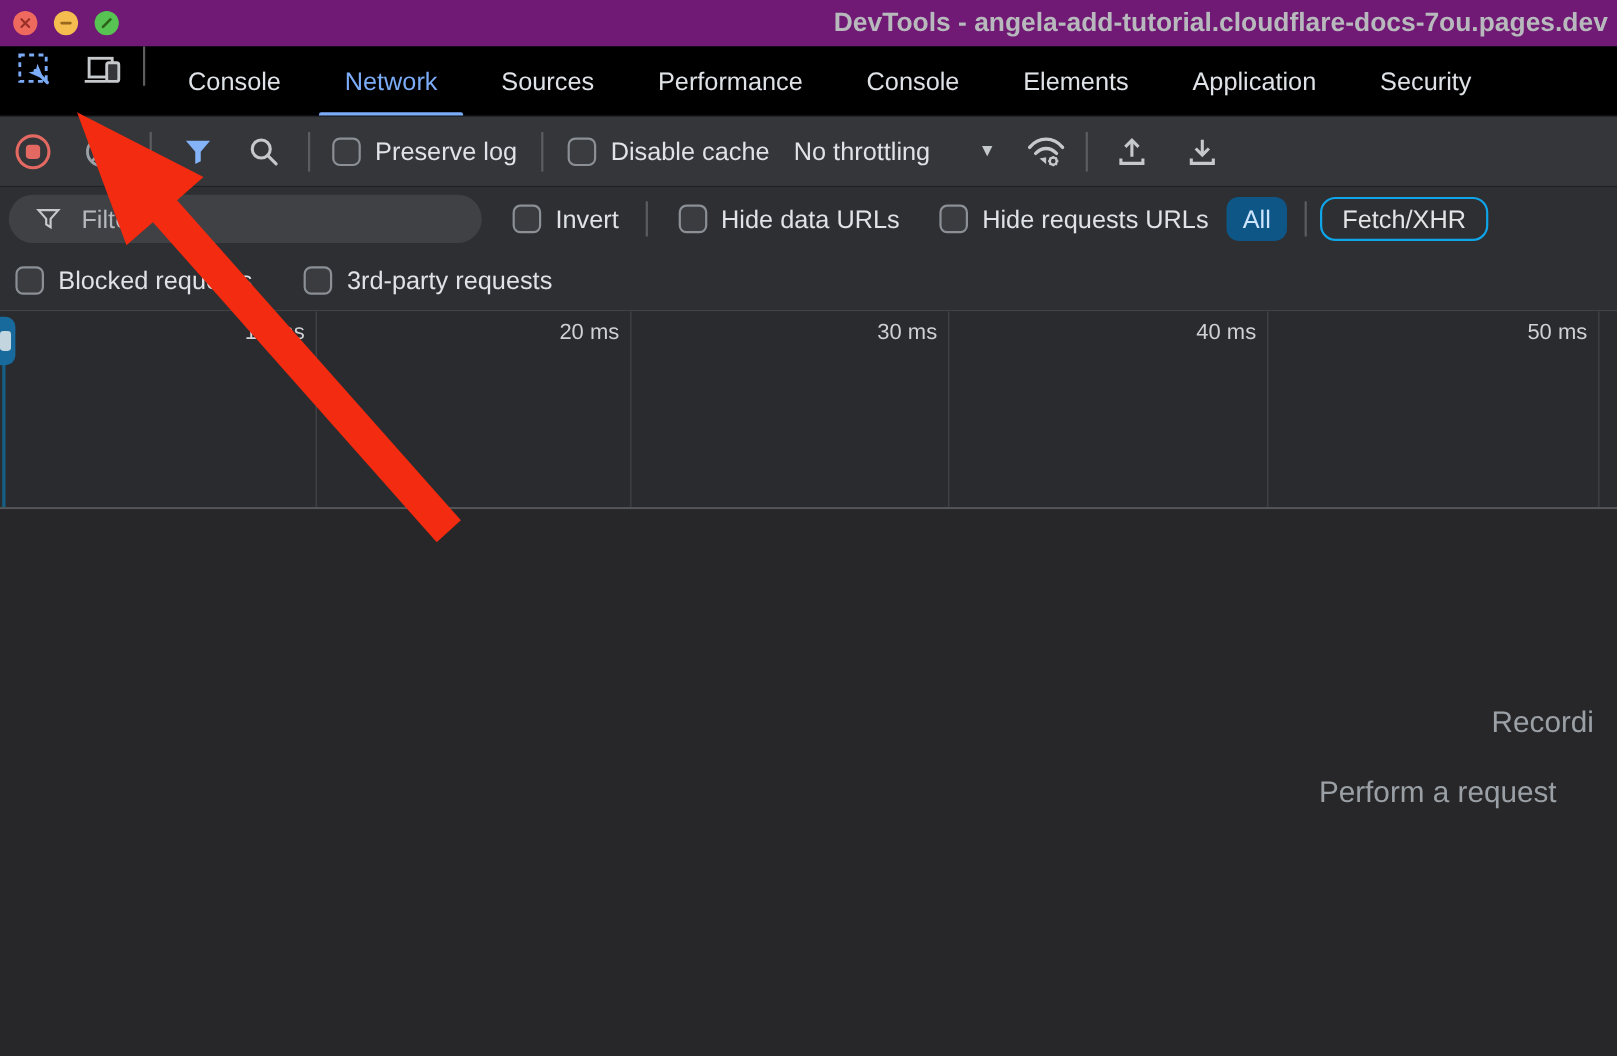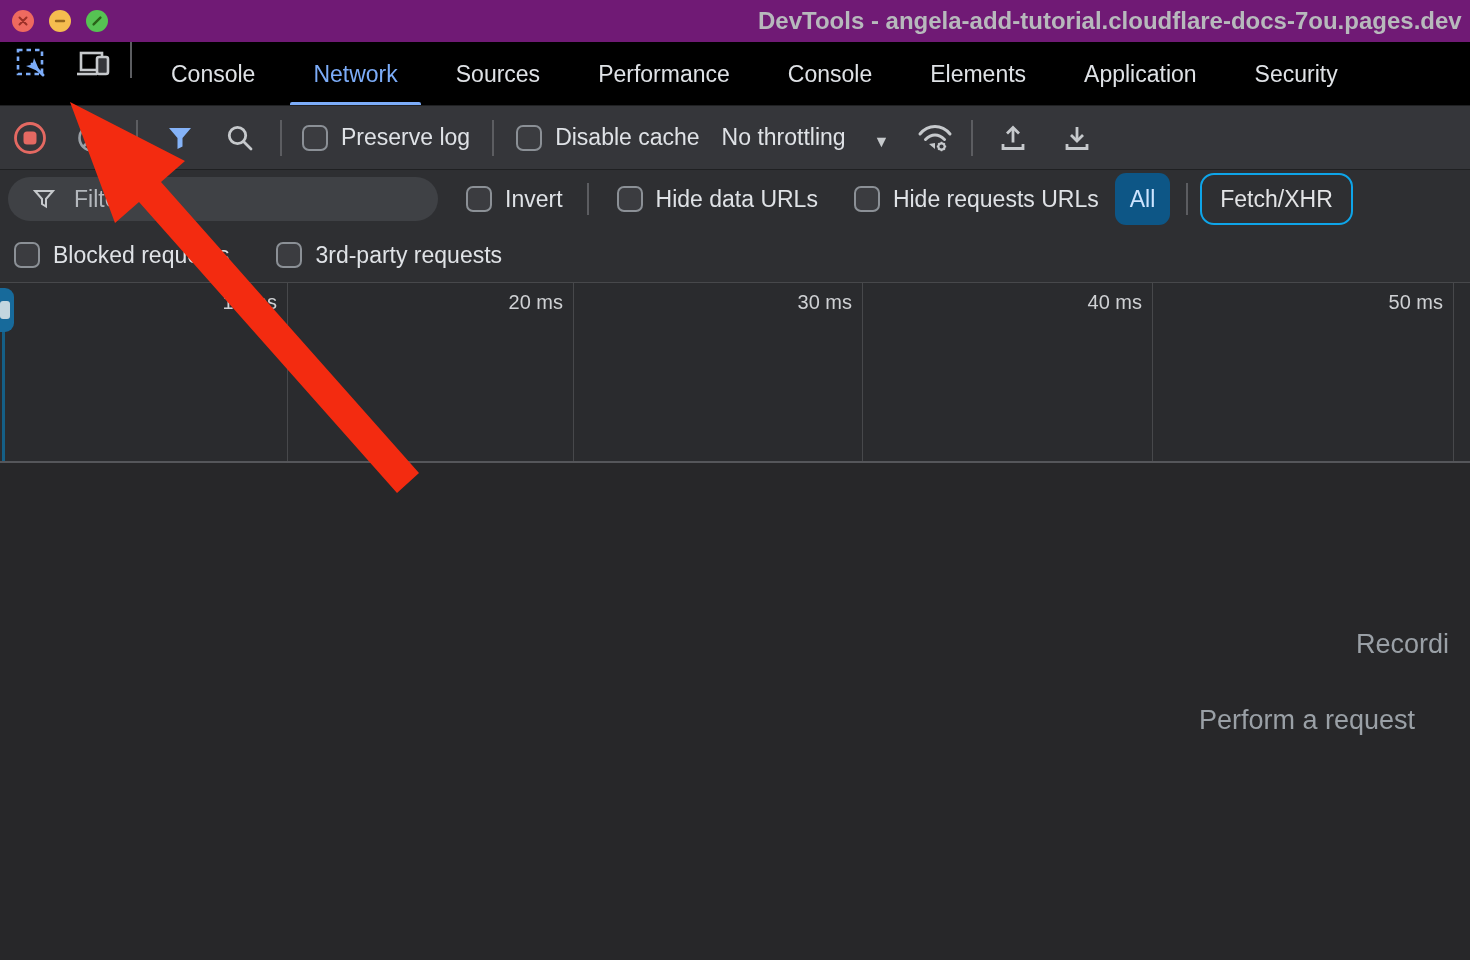--- a/index.html
+++ b/index.html
@@ -58,37 +58,37 @@
   .toolbar{
     height:64px;background:#35363a;border-bottom:1px solid #1f2022;
     display:flex;align-items:center;overflow:hidden;
   }
   .toolbar .vsep{margin:0 12px;}
   .tool-icon{width:44px;height:44px;display:flex;align-items:center;justify-content:center;flex:none;}
   .check-item{display:flex;align-items:center;gap:13px;white-space:nowrap;font-size:23px;color:#dfe2e6;text-align:center;}
   .checkbox{
     width:26px;height:26px;border:2px solid #8b9096;border-radius:7px;background:#3b3c40;flex:none;
   }
-  .throttle{display:flex;align-items:flex-end;margin-left:22px;font-size:23px;color:#dfe2e6;white-space:nowrap;}
+  .throttle{display:flex;align-items:center;gap:16px;margin-left:22px;font-size:23px;color:#dfe2e6;white-space:nowrap;}
   .caret{font-size:16px;color:#c6c9cc;margin-left:28px;}
   
   .filters-wrap{background:#2e2f32;}
   .filter-row{height:58px;display:flex;align-items:center;overflow:hidden;}
   .filter-row .vsep{height:32px;margin:0 14px;}
   .filter-pill{
     margin-left:8px;width:430px;height:44px;border-radius:22px;background:#3f4145;
     display:flex;align-items:center;gap:18px;padding:0 10px 0 24px;flex:none;
   }
   .filter-pill input{
     background:transparent;border:none;outline:none;color:#dfe2e6;
     font-size:23px;font-family:"Liberation Sans",sans-serif;width:300px;
   }
   .filter-pill input::placeholder{color:#b4b8bd;opacity:1;}
   .chip{
-    height:52px;border-radius:11px;display:flex;align-items:center;justify-content:center;
+    height:40px;border-radius:11px;display:flex;align-items:center;justify-content:center;
     font-size:23px;white-space:nowrap;flex:none;
   }
   .chip.selected{background:var(--chip-selected-bg);color:#cde4ff;padding:0 15px;margin-left:16px;}
   .chip.outlined{border:2px solid #0ea5e9;color:#e3e4e6;padding:0 18px;border-radius:14px;}
   .toggles-row{height:55px;display:flex;align-items:center;overflow:hidden;border-bottom:1px solid #47484b;}
   .toggles-row .check-item{margin-left:14px;}
   .toggles-row .check-item + .check-item{margin-left:47px;}
   
   .timeline{
     height:180px;background:#2a2b2e;border-bottom:2px solid #55565a;
@@ -103,21 +103,21 @@
     position:absolute;left:-10px;top:5px;width:24px;height:44px;
     background:#176a9b;border-radius:9px;display:flex;align-items:center;justify-content:flex-end;
   }
   .overview-handle .grip{width:10px;height:18px;background:#c3d6df;border-radius:3px;margin-right:4px;}
   .overview-line{position:absolute;left:2px;top:47px;bottom:0;width:3px;background:#155f86;}
   
   .content{position:relative;height:551px;background:#272729;overflow:hidden;}
   .empty-line{position:absolute;font-size:27px;color:#9aa0a6;white-space:nowrap;}
   .empty-line.l1{left:1356px;top:641px;}
   .empty-line.l2{left:1199px;top:705px;}
-  .content .empty-line.l1{top:166px;}
+  .content .empty-line.l1{top:178px;}
   .content .empty-line.l2{top:242px;}
   
   .arrow-overlay{position:absolute;left:0;top:0;width:1470px;height:960px;pointer-events:none;z-index:50;}
 </style>
 </head>
 <body>
 
 <div class="titlebar">
   <div class="lights">
     <div class="light red">

